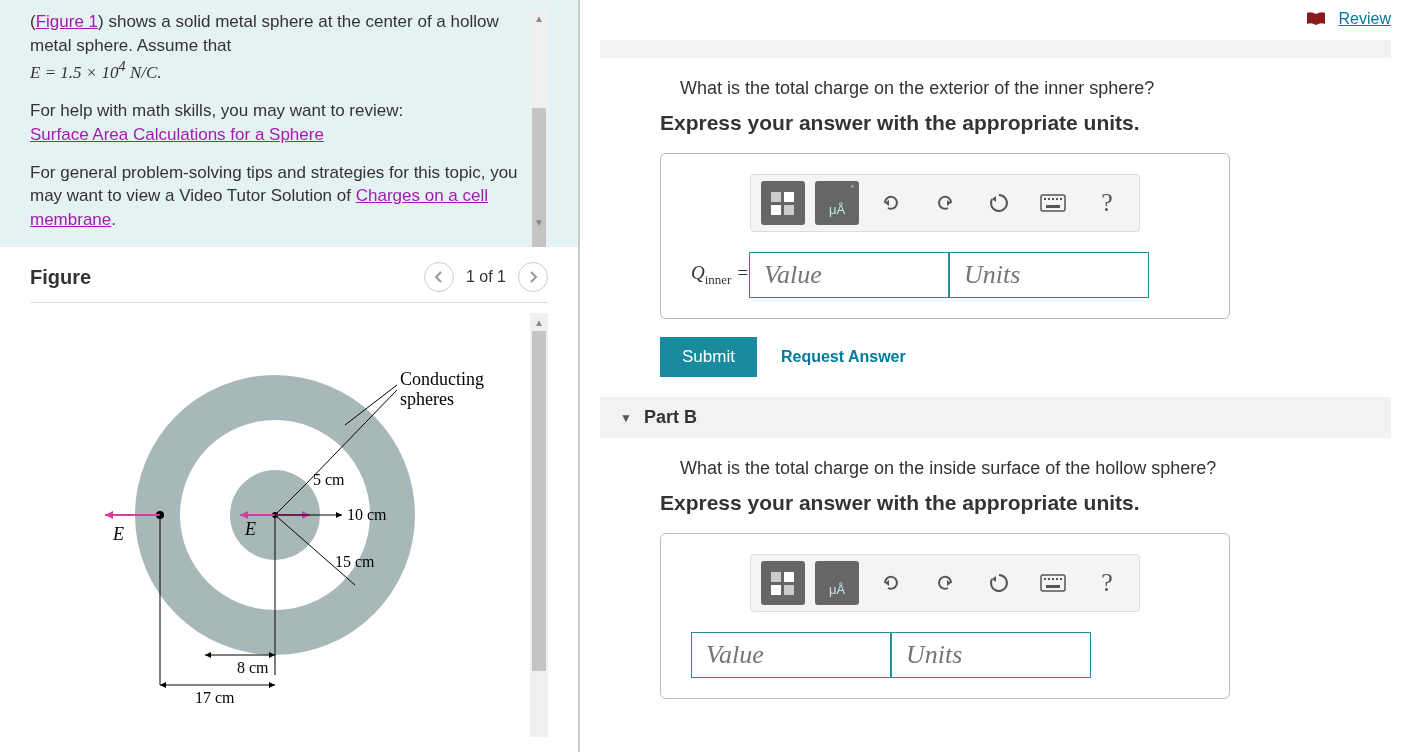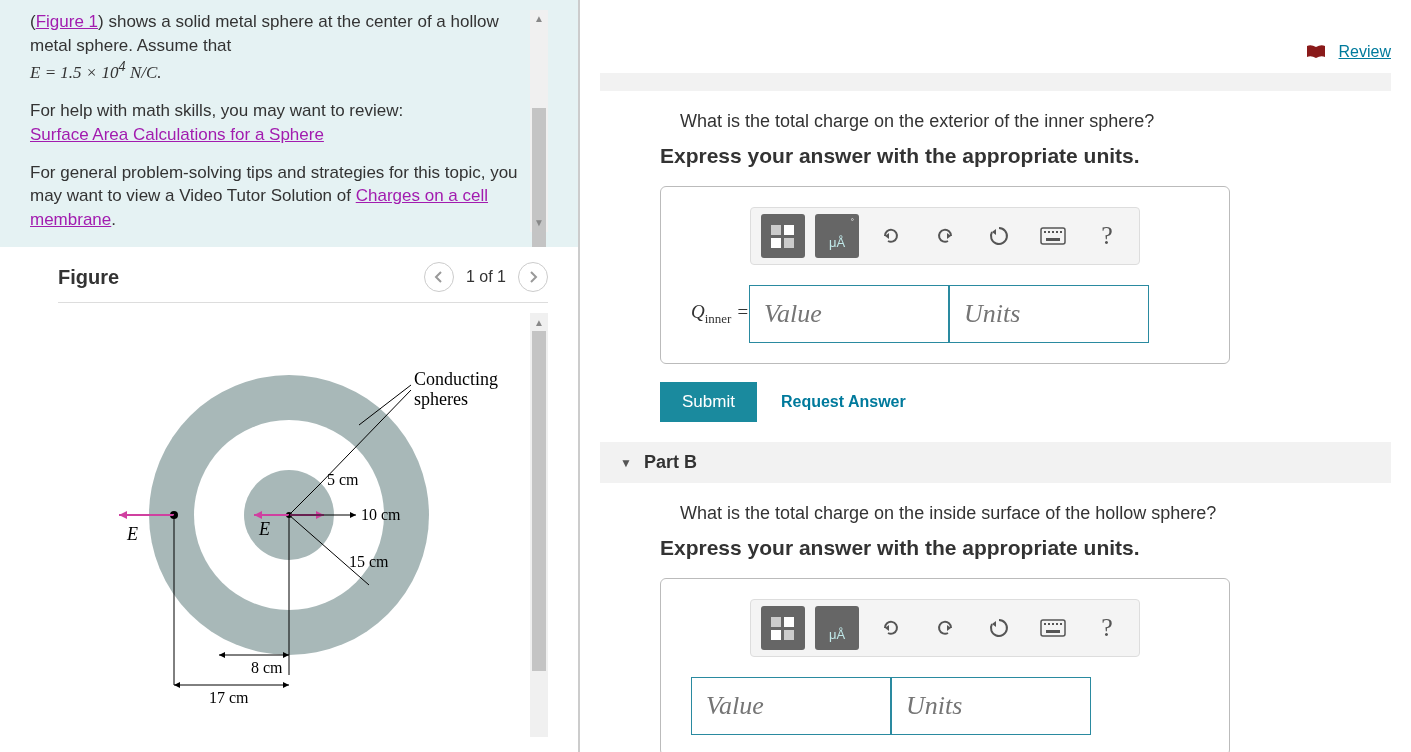--- a/index.html
+++ b/index.html
@@ -50,21 +50,20 @@
   width: 14px; left: 2px;
   background: #c4c4c4;
 }
 a.link { color: #a21caf; text-decoration: underline; cursor: pointer; }
 .formula { font-family: 'Times New Roman', serif; font-style: italic; }
 .figure-section {
   padding: 15px 30px;
   flex: 1;
   display: flex;
   flex-direction: column;
-  margin-left: 28px;
 }
 .figure-header {
   display: flex;
   justify-content: space-between;
   align-items: center;
   margin-bottom: 10px;
   border-bottom: 1px solid #ddd;
   padding-bottom: 10px;
 }
 .figure-title { font-size: 20px; font-weight: bold; color: #333; }
@@ -91,21 +90,21 @@
 .right-panel {
   flex: 1;
   padding: 0 20px;
   overflow-y: auto;
   position: relative;
 }
 .review-link {
   text-align: right;
   padding: 10px 0;
 }
-.review-link a { color: #007a9c; text-decoration: underline; display:inline-flex; align-items:center; gap:13px;margin-top:33px; }
+.review-link a { color: #007a9c; text-decoration: underline; display:inline-flex; align-items:center; gap:13px; }
 .review-icon { display:inline-flex; }
 .part-section {
   margin-bottom: 20px;
 }
 .part-header {
   background: #f2f2f2;
   padding: 10px 20px;
   font-weight: bold;
   font-size: 18px;
   display:flex; align-items:center; gap:12px;
@@ -145,21 +144,21 @@
 .tool-btn.dark { background: #666; color:#fff; }
 .tool-btn.dark2 { background: #666; color:#fff; position:relative; }
 .tool-q { font-family: serif; font-size: 26px; }
 .answer-row {
   display: flex;
   align-items: center;
 }
 .answer-label { font-family: 'Times New Roman', serif; font-style: italic; font-size: 19px; }
 .answer-input {
   border: 1px solid #2a8aa0;
-  height: 58px;
+  height: 46px;
   font-family: 'Times New Roman', serif;
   font-style: italic;
   font-size: 26px;
   color: #1d4ed8;
   padding: 0 14px;
 }
 .value-input { width: 200px; }
 .units-input { width: 200px; }
 .action-row {
   display:flex; align-items:center; gap: 24px;

